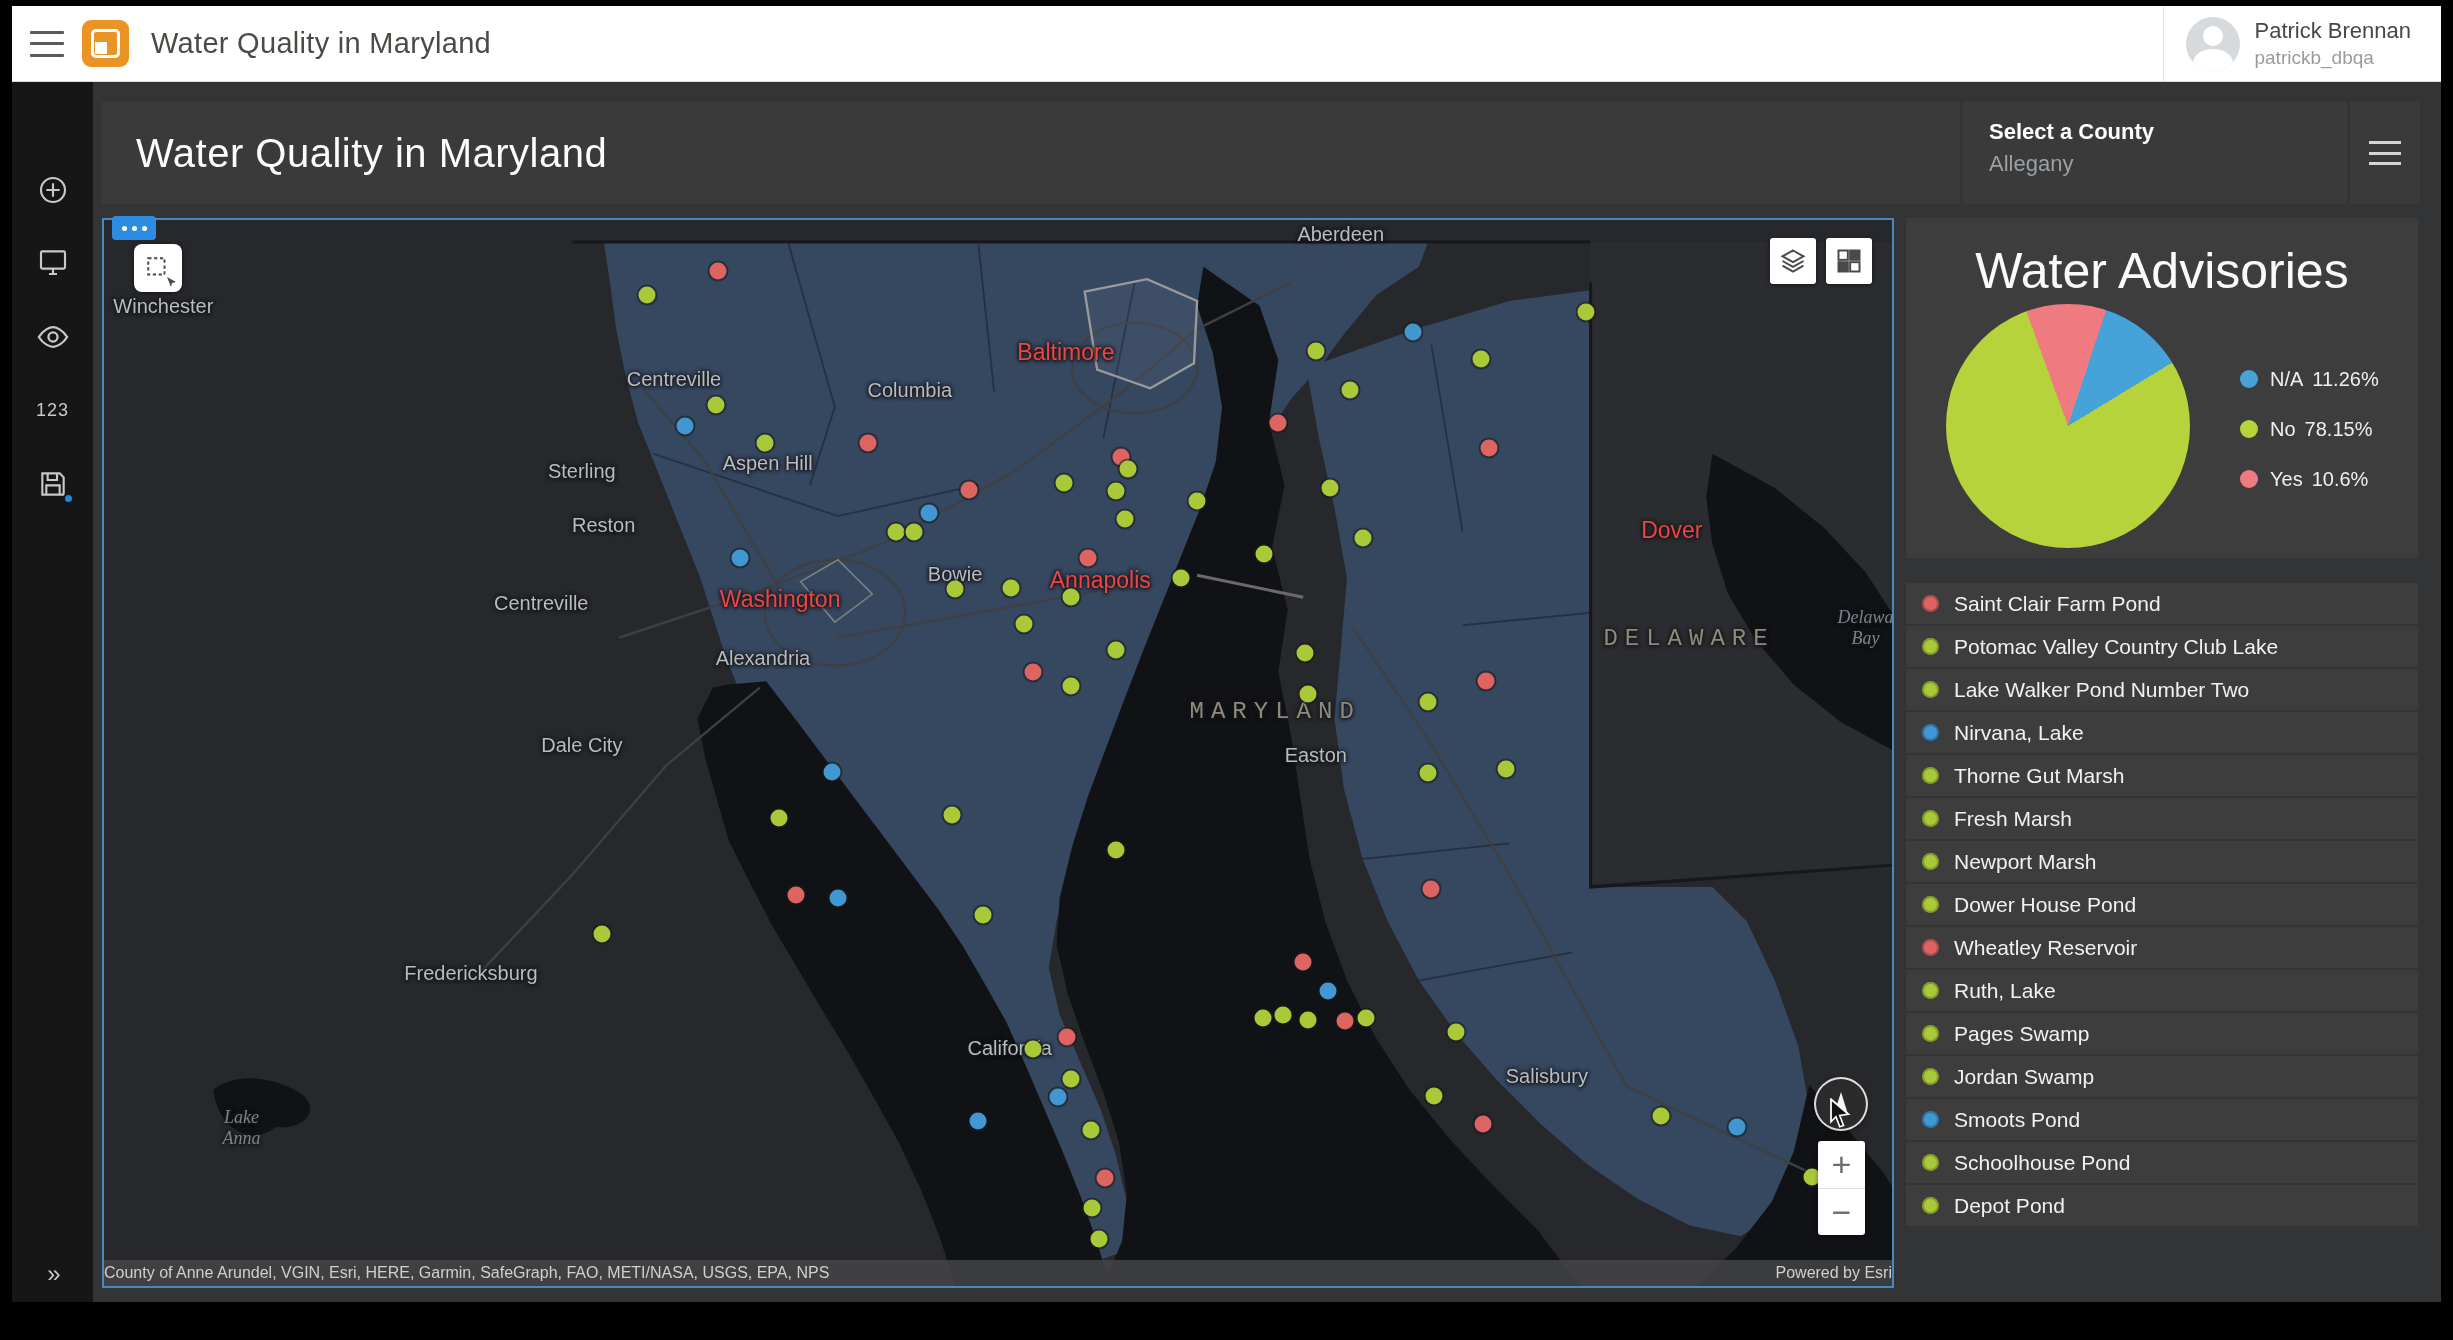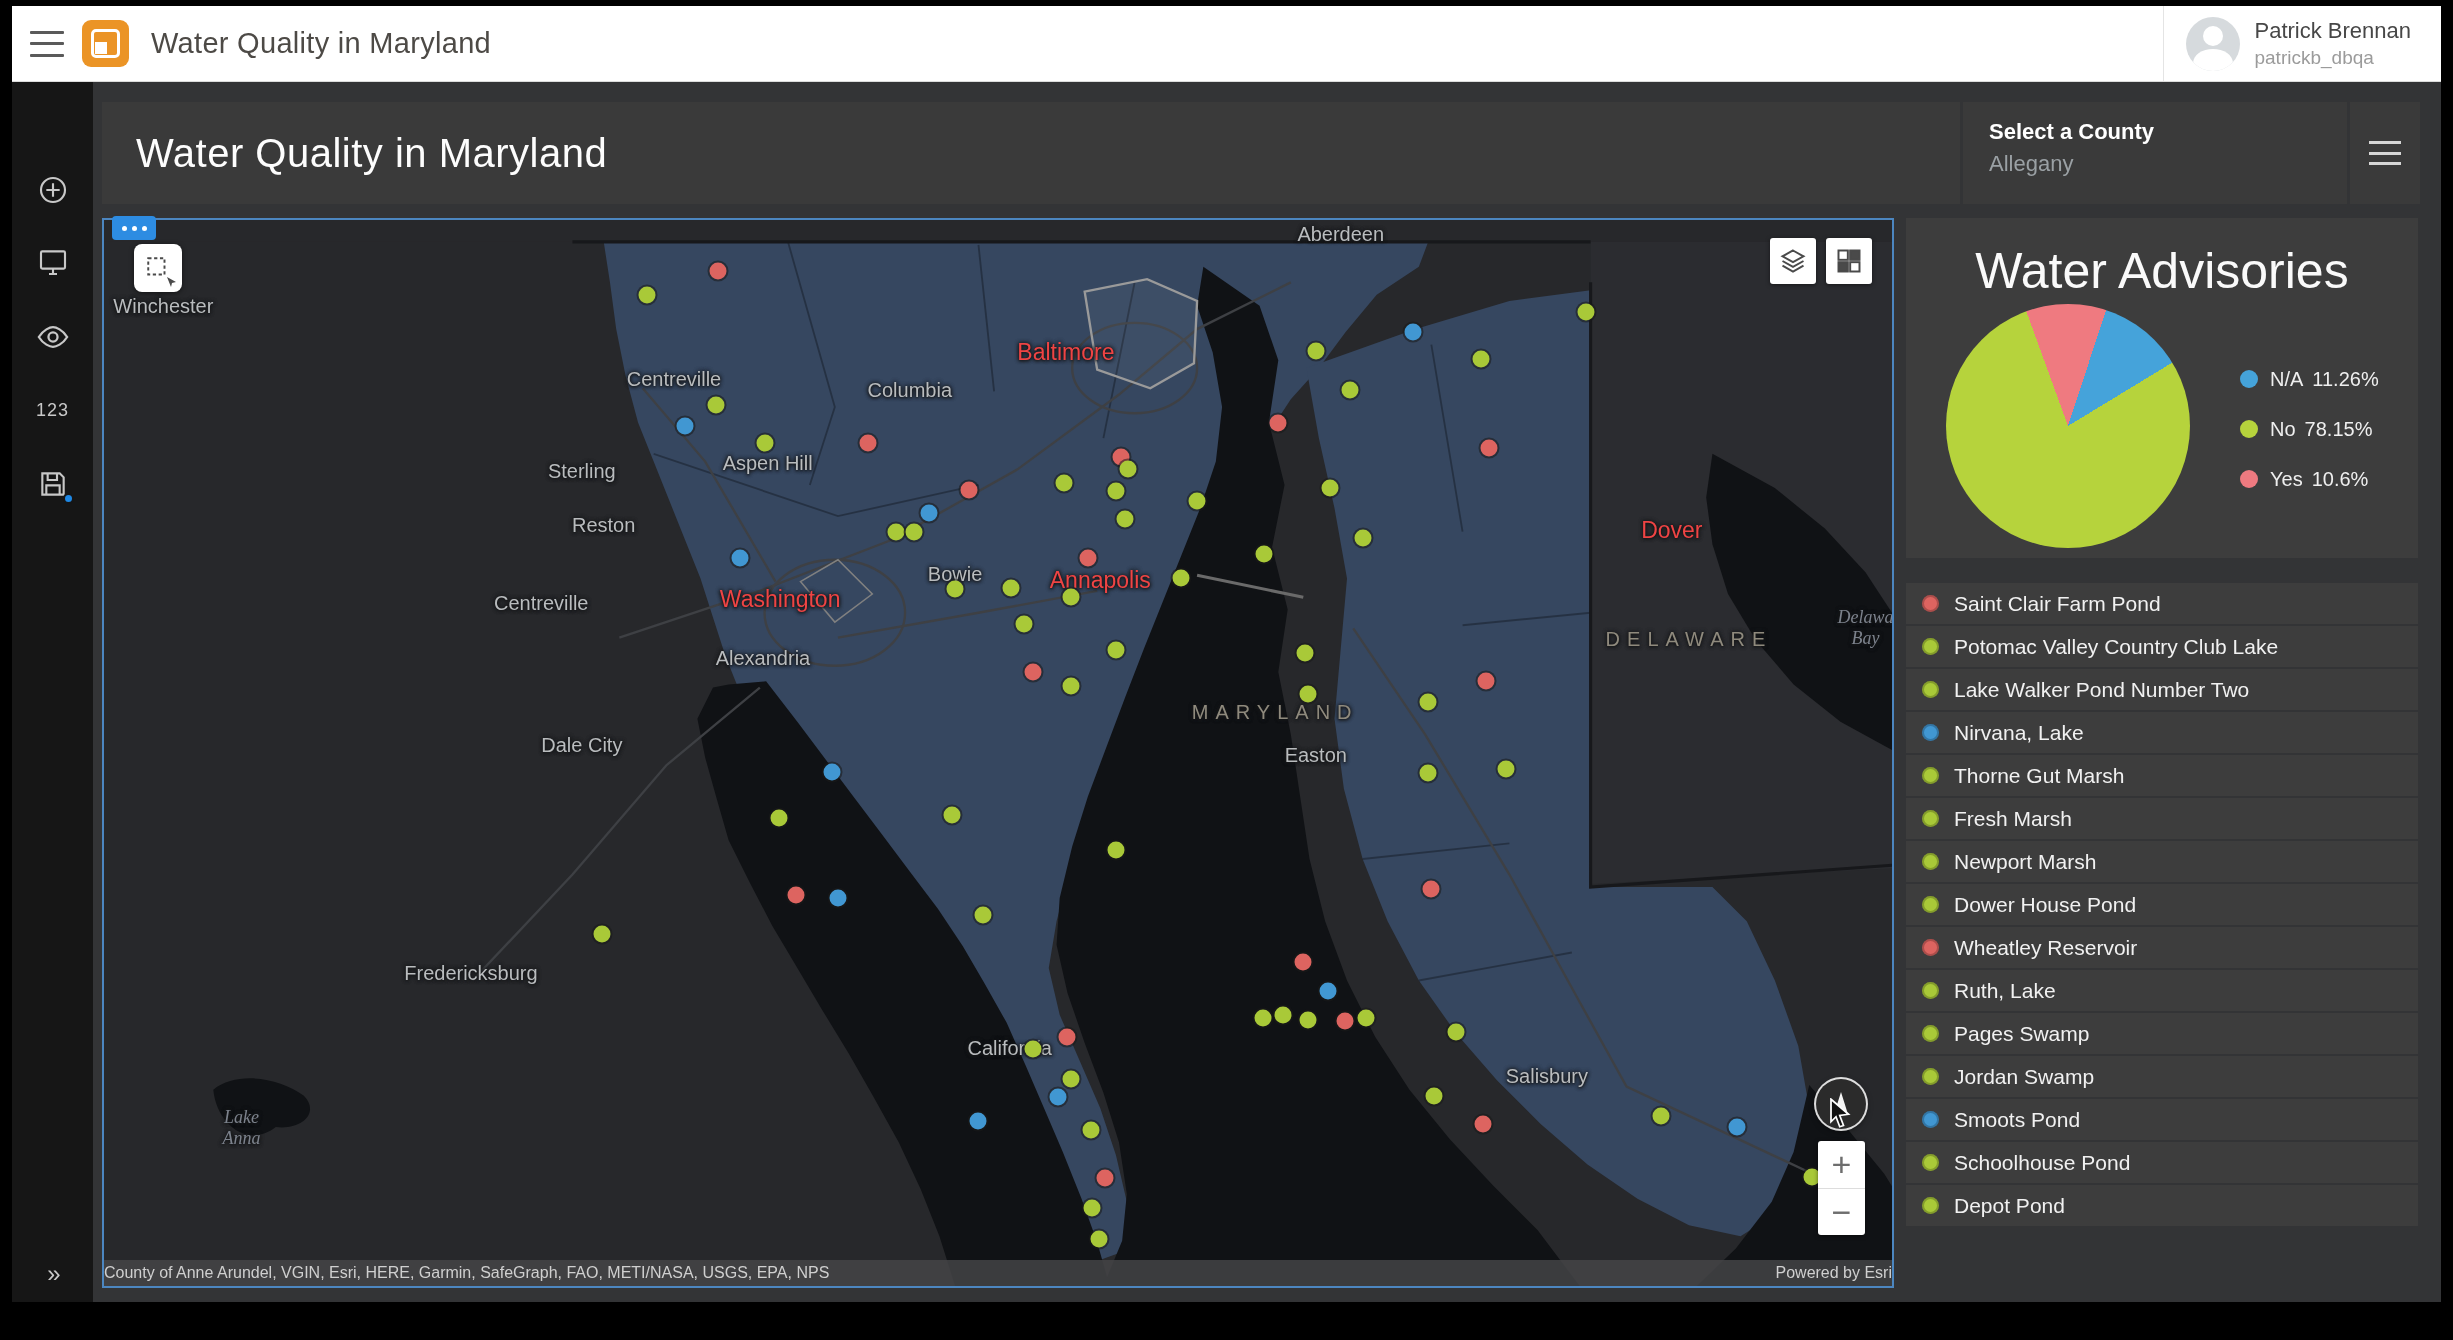--- a/index.html
+++ b/index.html
@@ -52,21 +52,21 @@
   
   .map { position:absolute; left:90px; top:212px; width:1792px; height:1070px;
     border:2px solid #4c86c0; background:#27282b; }
   .map-inner { position:absolute; inset:0; overflow:hidden; }
   #map-svg { position:absolute; inset:0; width:100%; height:100%; }
   #map-labels, #map-dots { position:absolute; inset:0; }
   .map-label { position:absolute; transform:translate(-50%,-50%); color:#b9bcbe; font-size:20px;
     white-space:pre-line; text-align:center; line-height:1.15;
     text-shadow:0 0 4px #17181a, 0 0 4px #17181a, 0 1px 3px #17181a; pointer-events:none; }
   .map-label.city-lg { font-size:23px; font-weight:400; color:#ef4444; }
-  .map-label.region { font-size:20px; letter-spacing:7px; color:#8f8a7d; }
+  .map-label.region { font-size:24px; letter-spacing:7px; color:#8f8a7d;font-family:Liberation Mono, monospace; }
   .map-label.water { font-style:italic; color:#7c828c; font-size:18px; font-family:"Liberation Serif", serif; }
   .map-dot { position:absolute; width:17px; height:17px; border-radius:50%;
     transform:translate(-50%,-50%); box-shadow:0 0 0 2px rgba(25,25,25,.55); cursor:pointer; }
   .g { background:#a9c938; } .b { background:#4197d2; } .r { background:#dd6460; }
 
   .dots-tab { position:absolute; left:8px; top:-4px; width:44px; height:24px; background:#2d8ce2;
     border-radius:4px; display:flex; align-items:center; justify-content:center; gap:5px; z-index:6; cursor:pointer; }
   .dots-tab i { width:5px; height:5px; border-radius:50%; background:#fff; }
   .sel-btn { position:absolute; left:30px; top:24px; width:48px; height:48px; background:#fff;
     border-radius:8px; box-shadow:0 1px 5px rgba(0,0,0,.55); display:flex; align-items:center;

